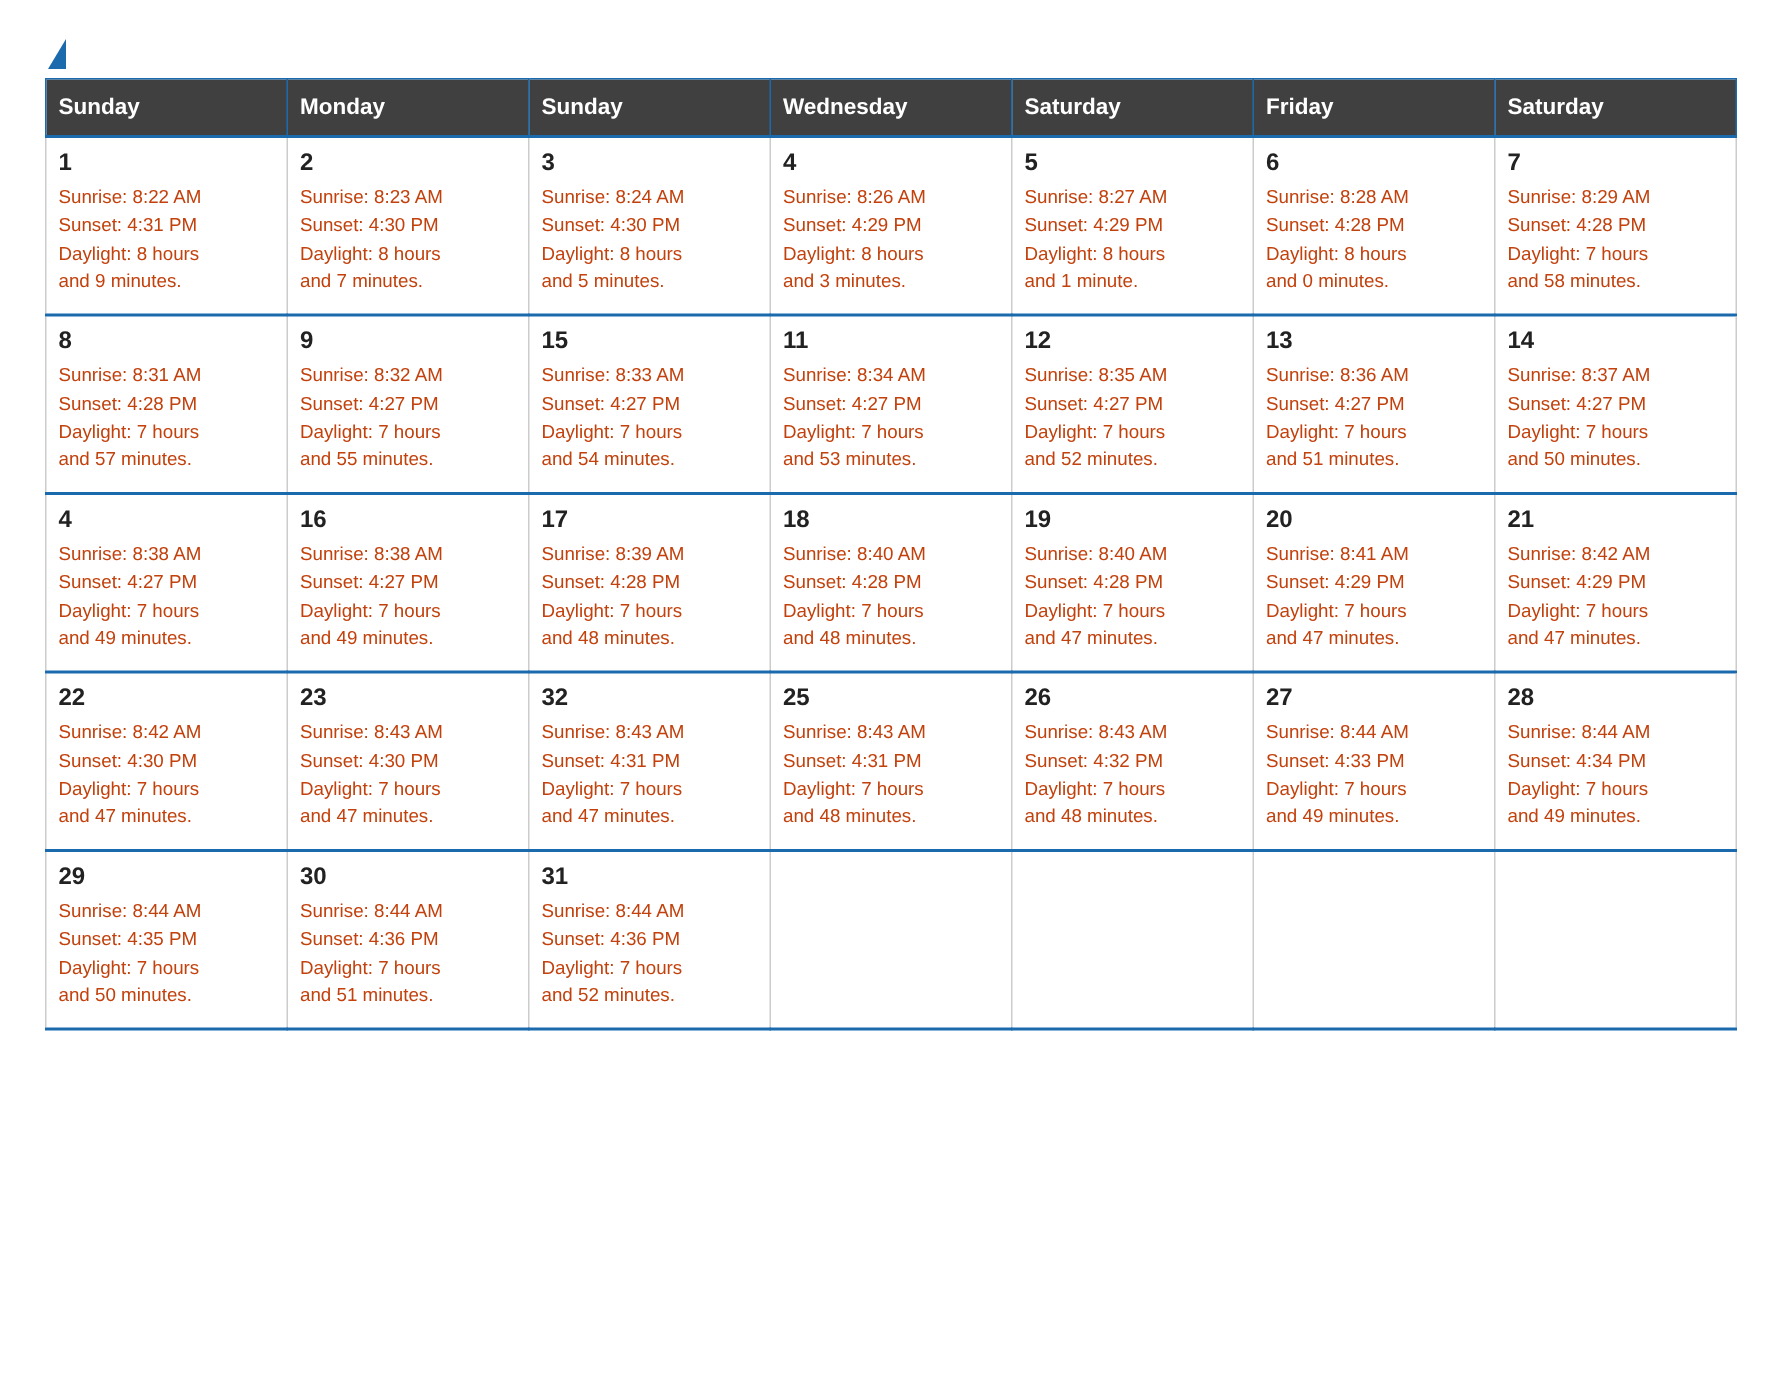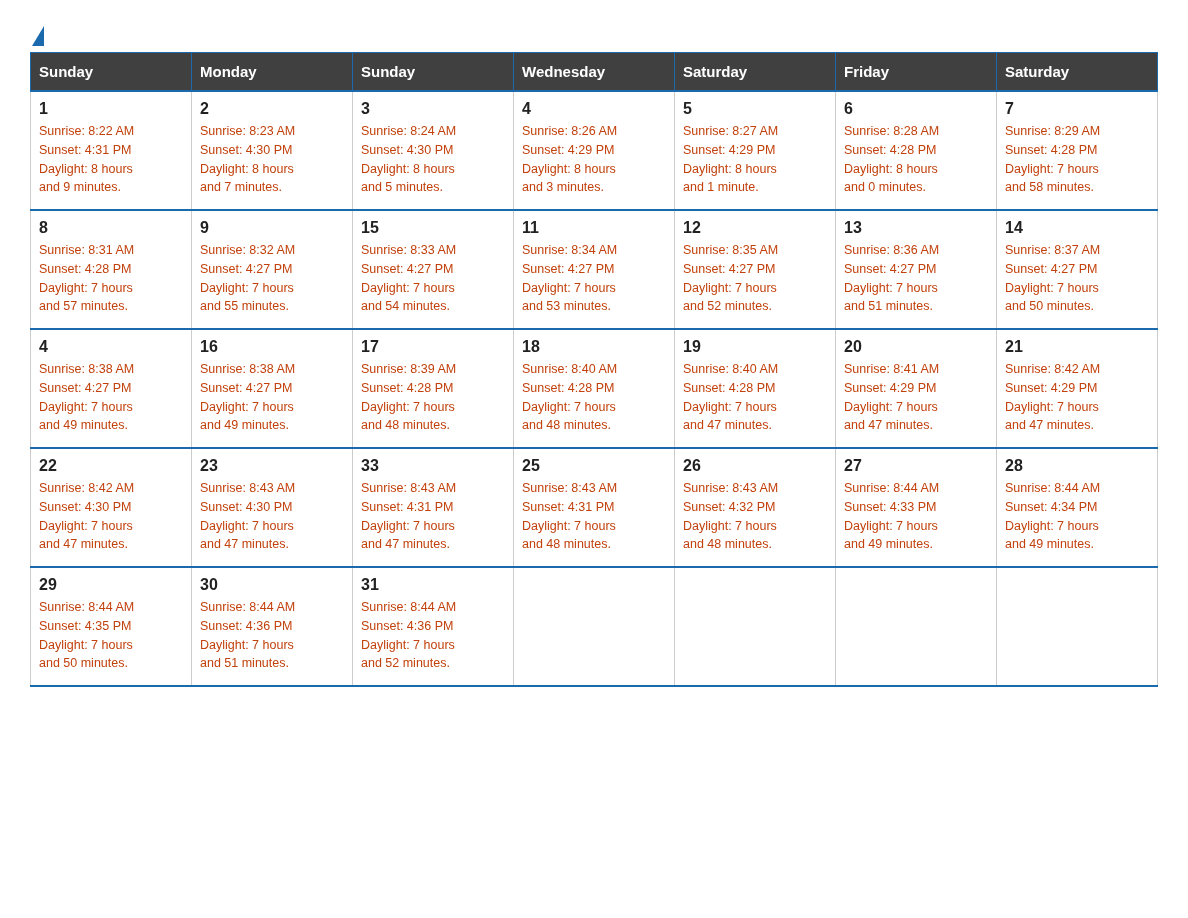--- a/index.html
+++ b/index.html
@@ -228,21 +228,21 @@
       <tr>
         <td>
           <span class="day-number">22</span>
           <div class="day-info">Sunrise: 8:42 AM<br>Sunset: 4:30 PM<br>Daylight: 7 hours<br>and 47 minutes.</div>
         </td>
         <td>
           <span class="day-number">23</span>
           <div class="day-info">Sunrise: 8:43 AM<br>Sunset: 4:30 PM<br>Daylight: 7 hours<br>and 47 minutes.</div>
         </td>
         <td>
-          <span class="day-number">33</span>
+          <span class="day-number">32</span>
           <div class="day-info">Sunrise: 8:43 AM<br>Sunset: 4:31 PM<br>Daylight: 7 hours<br>and 47 minutes.</div>
         </td>
         <td>
           <span class="day-number">25</span>
           <div class="day-info">Sunrise: 8:43 AM<br>Sunset: 4:31 PM<br>Daylight: 7 hours<br>and 48 minutes.</div>
         </td>
         <td>
           <span class="day-number">26</span>
           <div class="day-info">Sunrise: 8:43 AM<br>Sunset: 4:32 PM<br>Daylight: 7 hours<br>and 48 minutes.</div>
         </td>

